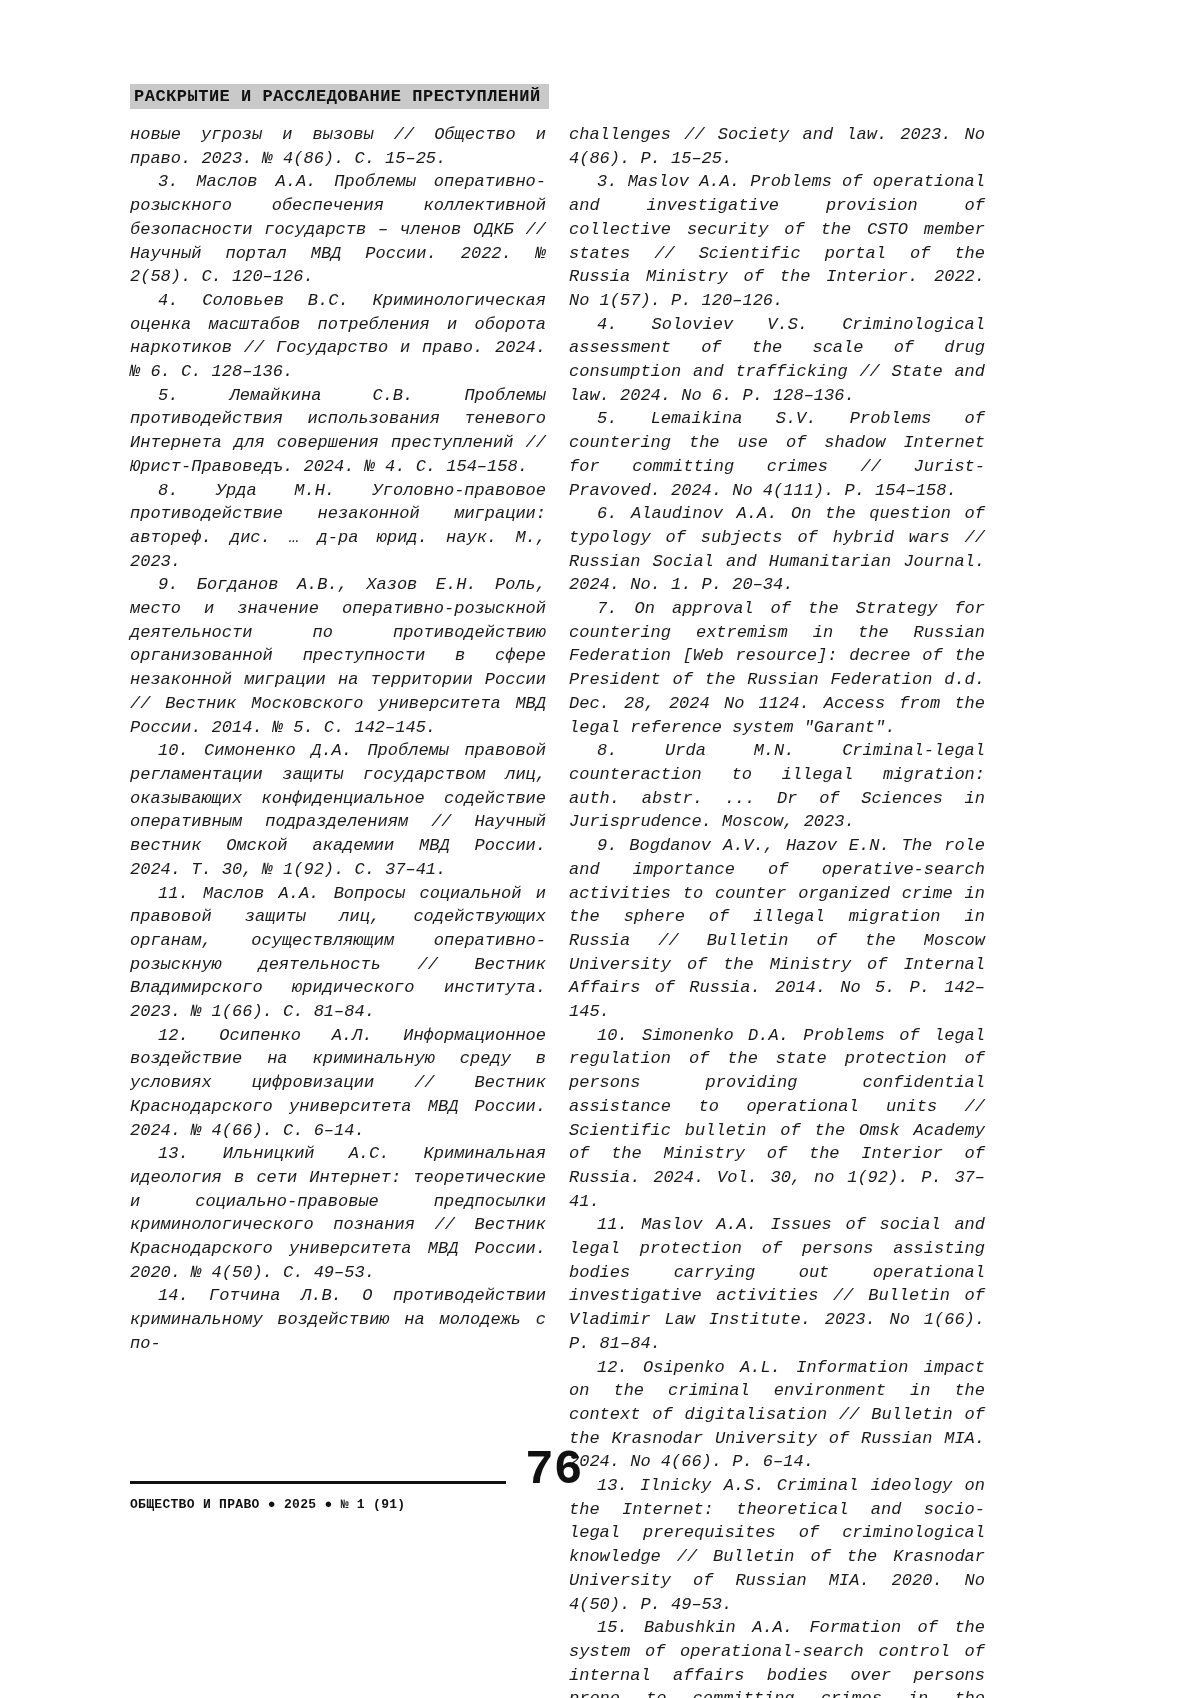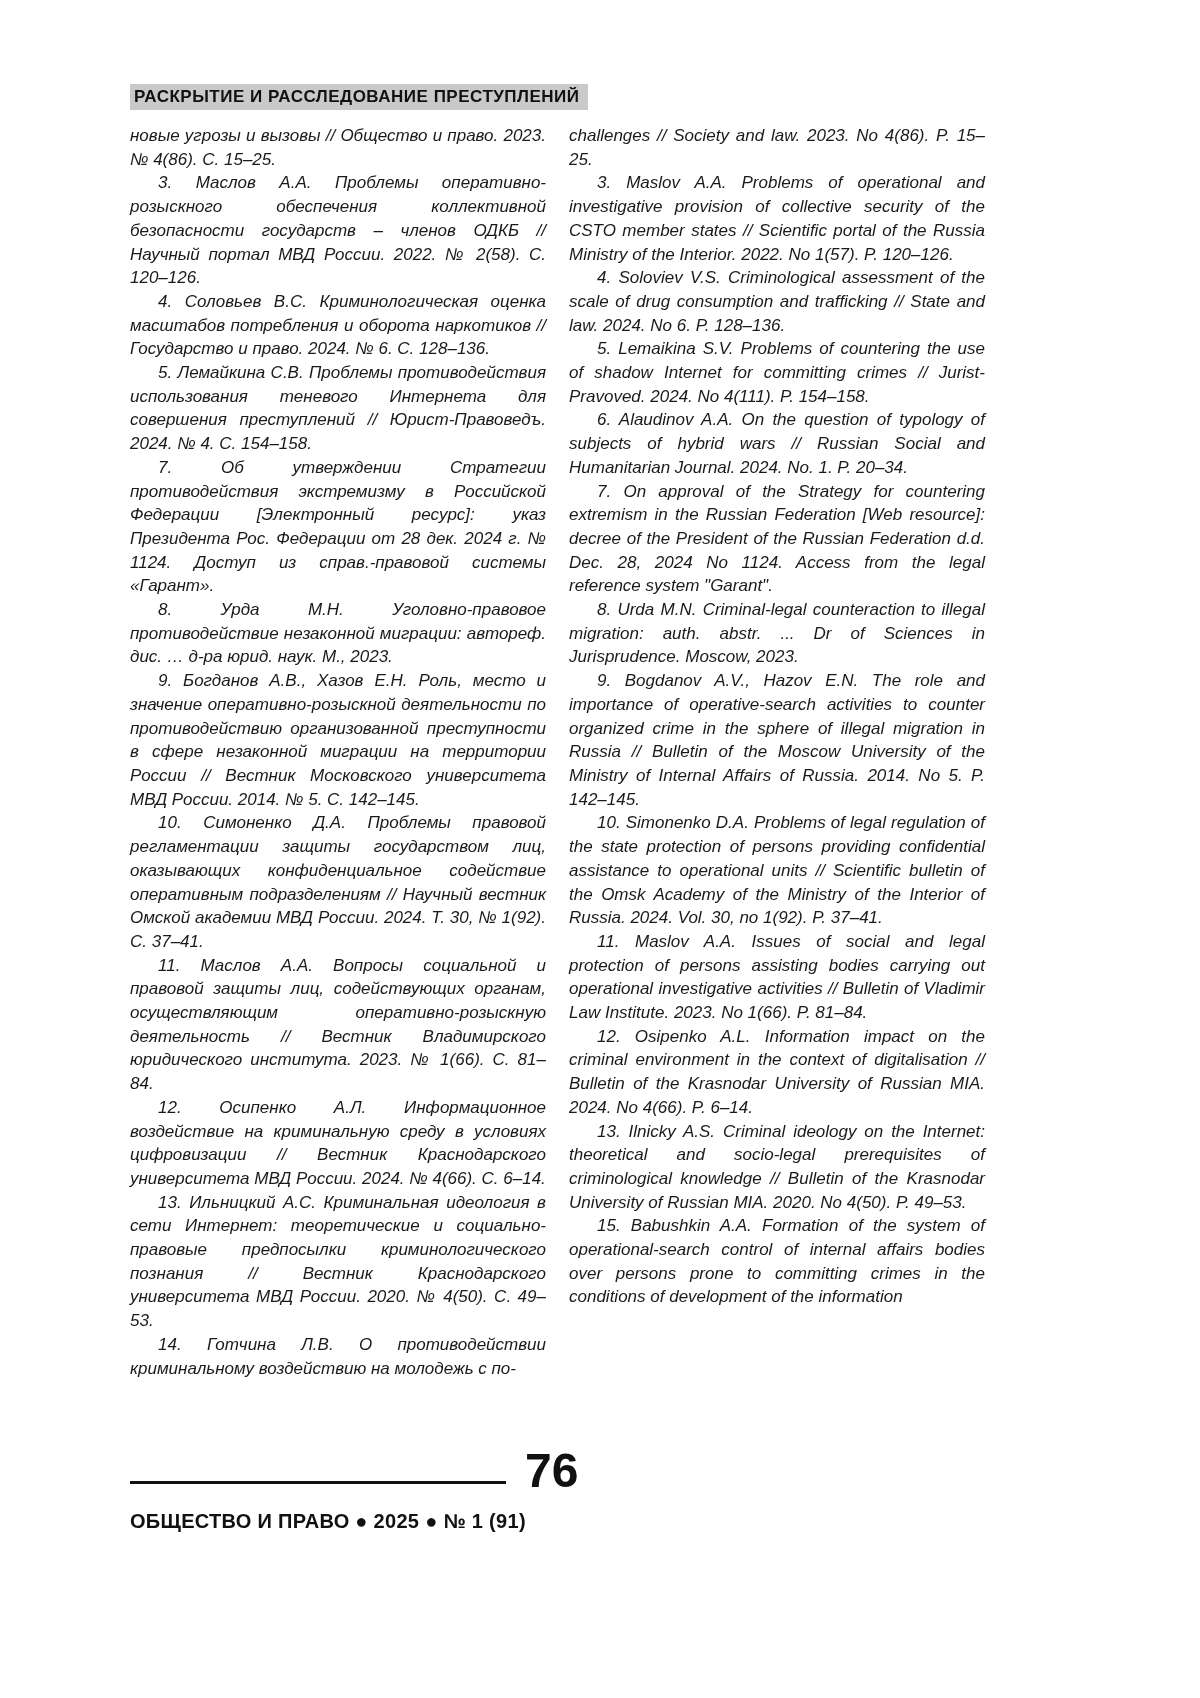--- a/index.html
+++ b/index.html
@@ -5,21 +5,21 @@
   html, body {
     margin: 0;
     padding: 0;
     background: #ffffff;
   }
   .page {
     position: relative;
     width: 1200px;
     height: 1698px;
     background: #ffffff;
-    font-family: Liberation Sans, sans-serif;
+    font-family: Liberation Mono, monospace;
     color: #1a1a1a;
     overflow: hidden;
   }
   .content {
     position: absolute;
     left: 130px;
     top: 84px;
     width: 856px;
   }
   .header-bar {
@@ -68,22 +68,22 @@
     margin-bottom: 10px;
   }
   .page-number {
     font-size: 48px;
     font-weight: bold;
     line-height: 0.95;
     margin-left: 19px;
     color: #111;
   }
   .journal-info {
-    margin-top: 16px;
-    font-size: 20px;
+    margin-top: 3px;
+    font-size: 13px;
     font-weight: bold;
     letter-spacing: 0.3px;
     color: #111;
   }
 </style>
 </head>
 <body>
 
 <div class="page">
 
@@ -93,21 +93,20 @@
       <span>РАСКРЫТИЕ И РАССЛЕДОВАНИЕ ПРЕСТУПЛЕНИЙ</span>
     </div>
 
     <div class="columns">
 
       <div class="col">
         <p class="cont">новые угрозы и вызовы // Общество и право. 2023. № 4(86). С. 15–25.</p>
         <p>3. Маслов А.А. Проблемы оперативно-розыскного обеспечения коллективной безопасности государств – членов ОДКБ // Научный портал МВД России. 2022. № 2(58). С. 120–126.</p>
         <p>4. Соловьев В.С. Криминологическая оценка масштабов потребления и оборота наркотиков // Государство и право. 2024. № 6. С. 128–136.</p>
         <p>5. Лемайкина С.В. Проблемы противодействия использования теневого Интернета для совершения преступлений // Юрист-Правоведъ. 2024. № 4. С. 154–158.</p>
-        <p>7. Об утверждении Стратегии противодействия экстремизму в Российской Федерации [Электронный ресурс]: указ Президента Рос. Федерации от 28 дек. 2024 г. № 1124. Доступ из справ.-правовой системы «Гарант».</p>
         <p>8. Урда М.Н. Уголовно-правовое противодействие незаконной миграции: автореф. дис. … д-ра юрид. наук. М., 2023.</p>
         <p>9. Богданов А.В., Хазов Е.Н. Роль, место и значение оперативно-розыскной деятельности по противодействию организованной преступности в сфере незаконной миграции на территории России // Вестник Московского университета МВД России. 2014. № 5. С. 142–145.</p>
         <p>10. Симоненко Д.А. Проблемы правовой регламентации защиты государством лиц, оказывающих конфиденциальное содействие оперативным подразделениям // Научный вестник Омской академии МВД России. 2024. Т. 30, № 1(92). С. 37–41.</p>
         <p>11. Маслов А.А. Вопросы социальной и правовой защиты лиц, содействующих органам, осуществляющим оперативно-розыскную деятельность // Вестник Владимирского юридического института. 2023. № 1(66). С. 81–84.</p>
         <p>12. Осипенко А.Л. Информационное воздействие на криминальную среду в условиях цифровизации // Вестник Краснодарского университета МВД России. 2024. № 4(66). С. 6–14.</p>
         <p>13. Ильницкий А.С. Криминальная идеология в сети Интернет: теоретические и социально-правовые предпосылки криминологического познания // Вестник Краснодарского университета МВД России. 2020. № 4(50). С. 49–53.</p>
         <p>14. Готчина Л.В. О противодействии криминальному воздействию на молодежь с по-</p>
       </div>
 
       <div class="col">

